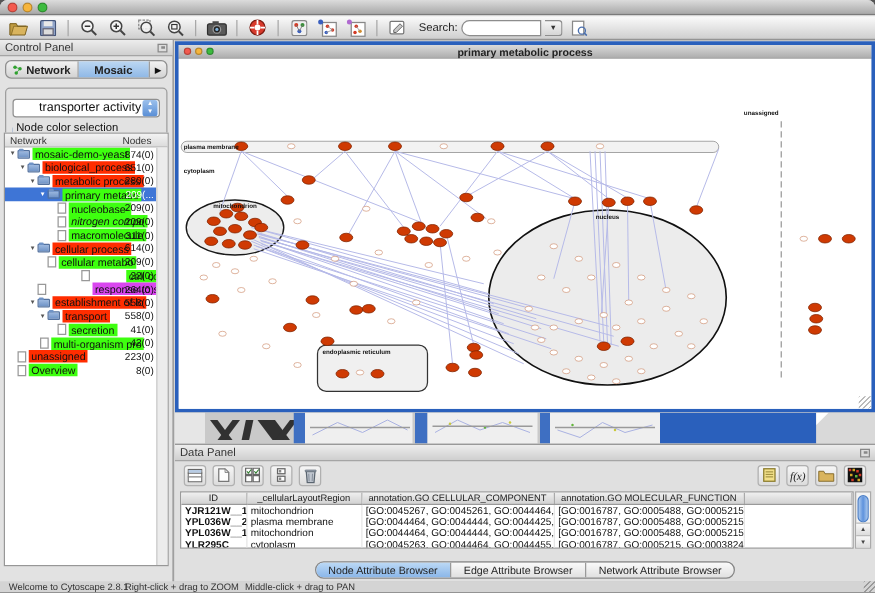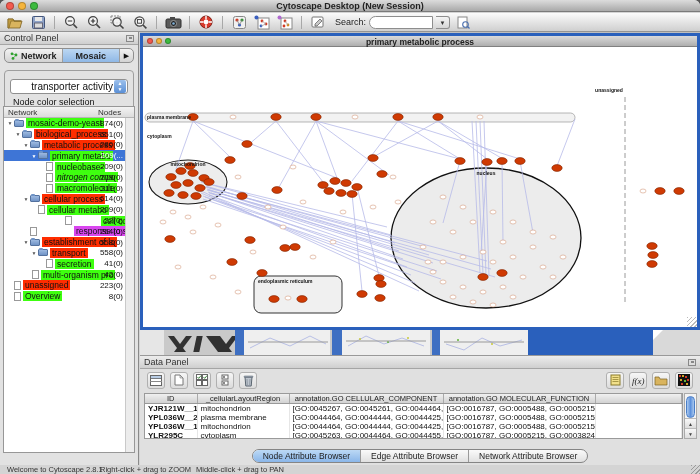--- a/index.html
+++ b/index.html
@@ -134,21 +134,20 @@
 <body>
 
 <div class="screen">
 
   <div class="titlebar">
     <div class="lights">
       <span class="light r"></span>
       <span class="light y"></span>
       <span class="light g"></span>
     </div>
-    <div class="wtitle">Cytoscape Desktop (New Session)</div>
   </div>
 
   <div class="toolbar">
     <span class="tbtn">
         <svg width="16" height="13" viewBox="0 0 16 13">
           <path d="M1 3h5l1 2h8l-2 7H1z" fill="#d9b45e" stroke="#7c611f" stroke-width=".8"></path>
           <path d="M1 3v9h1l2-7h10V5H7L6 3z" fill="#c09c42" stroke="#7c611f" stroke-width=".6"></path>
         </svg>
       </span>
     <span class="tbtn">

